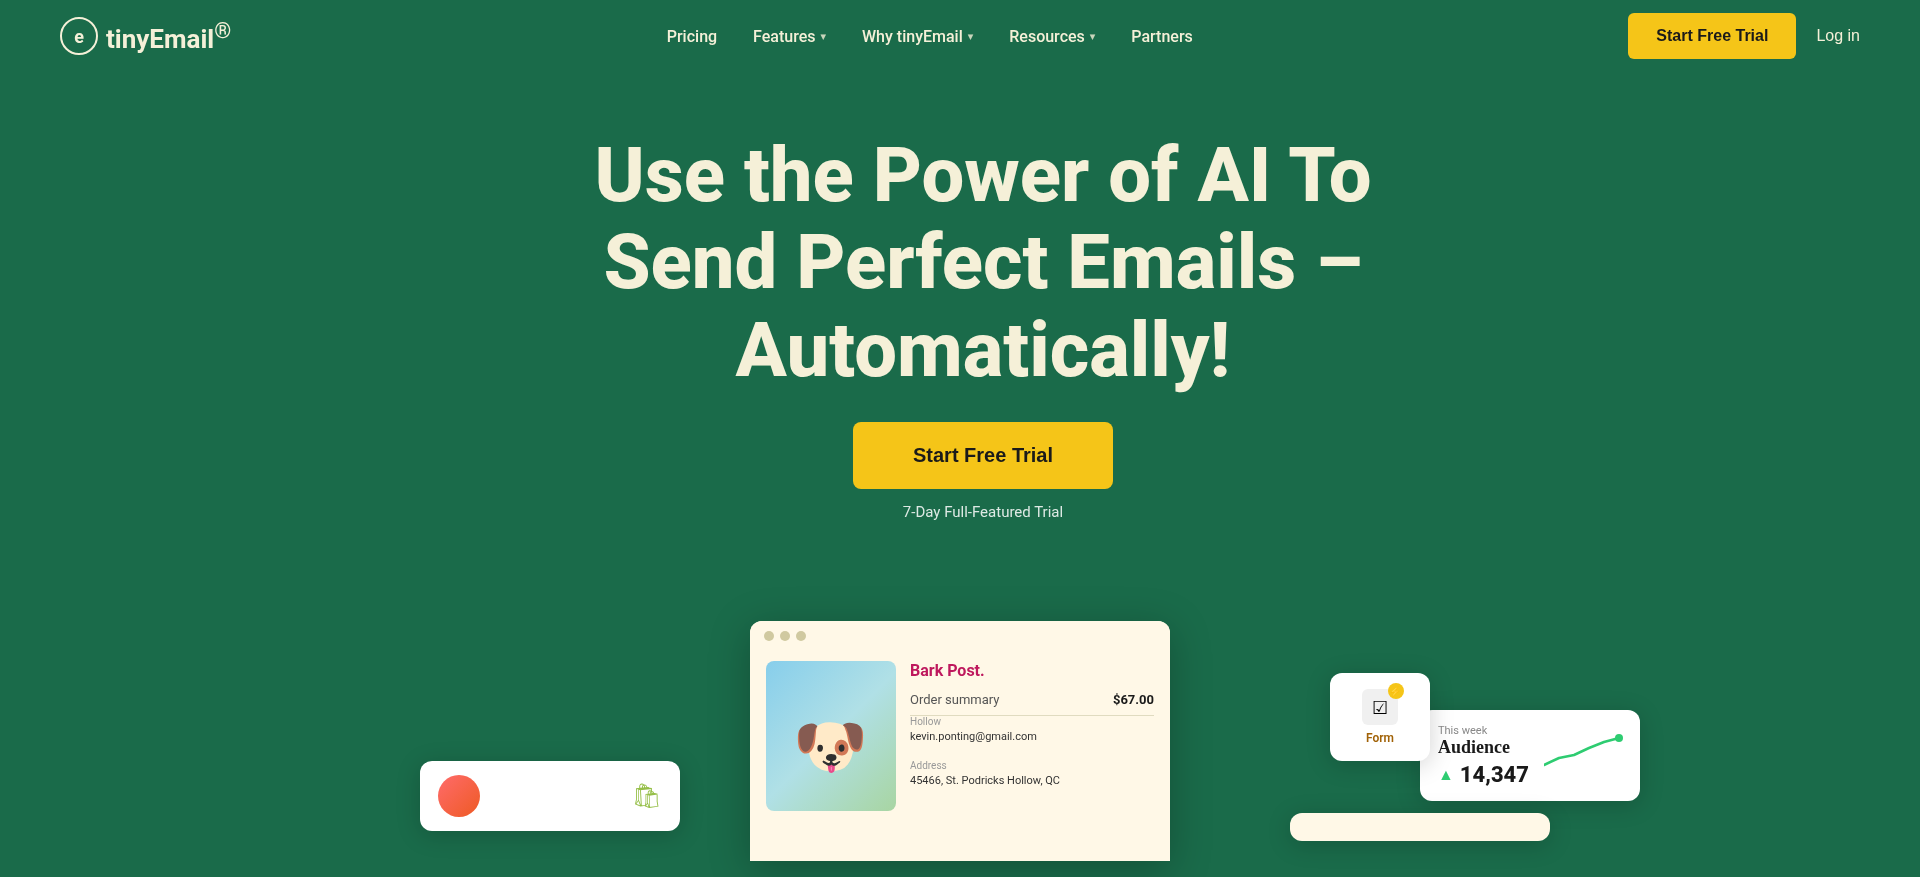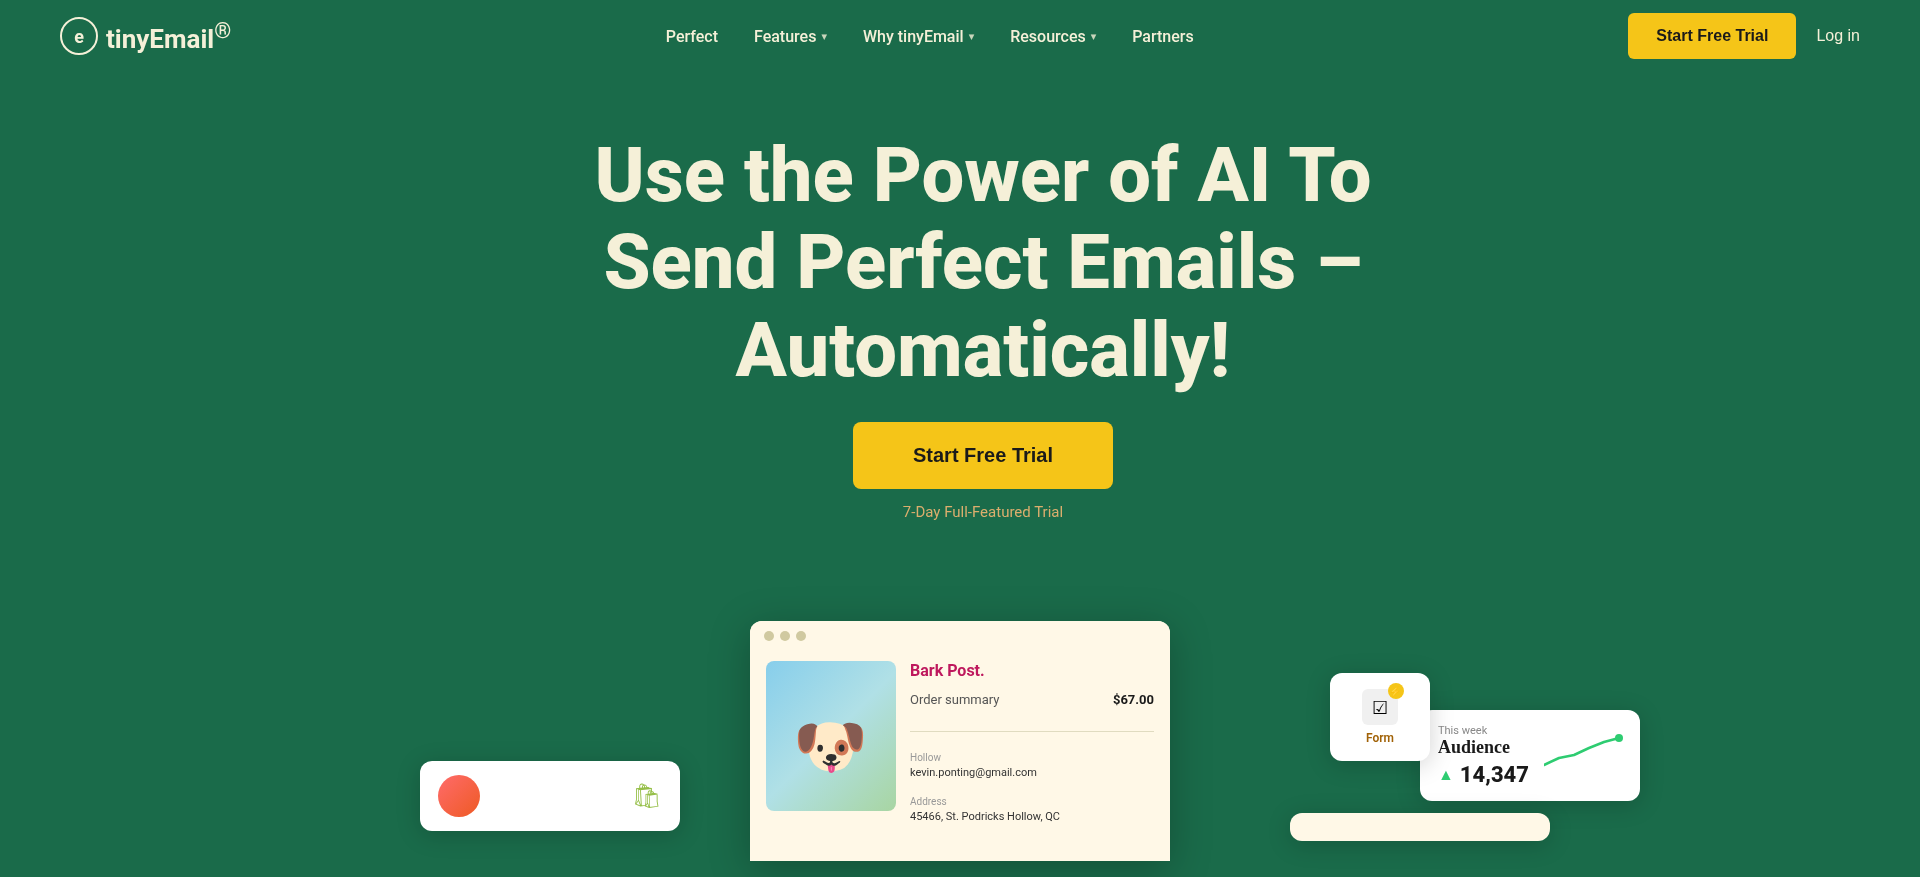--- a/index.html
+++ b/index.html
@@ -140,21 +140,21 @@
       border: none;
       padding: 22px 60px;
       font-size: 20px;
       font-weight: 700;
       border-radius: 8px;
       cursor: pointer;
       margin-bottom: 14px;
     }
 
     .hero-trial-note {
-      color: #fdba74;
+      color: #ffffff;
       font-size: 15px;
       opacity: 0.85;
     }
 
     
     .mockup-section {
       display: flex;
       justify-content: center;
       align-items: flex-end;
       padding: 0 60px;
@@ -222,22 +222,22 @@
       color: #be185d;
       margin-bottom: 12px;
     }
 
     .order-summary {
       display: flex;
       justify-content: space-between;
       font-size: 13px;
       color: #555;
       border-bottom: 1px solid #e0dbc0;
-      padding-bottom: 24px;
-      margin-bottom: 20px;
+      padding-bottom: 8px;
+      margin-bottom: 0;
     }
 
     .order-price {
       font-weight: 700;
       color: #1a1a1a;
     }
 
     .contact-label {
       font-size: 10px;
       color: #999;
@@ -410,21 +410,21 @@
   <div class="navbar-logo">
     <div class="logo-icon">e</div>
     <div class="logo-text">
       <span>tiny</span><strong>Email</strong><sup>®</sup>
     </div>
   </div>
 
   <ul class="nav-links">
     <li>
       <a href="#">
-        <span>Perfect</span>
+        <span>Pricing</span>
       </a>
     </li>
     <li>
       <a href="#">
         <span>Features</span>
         <span class="chevron">▾</span>
       </a>
     </li>
     <li>
       <a href="#">

